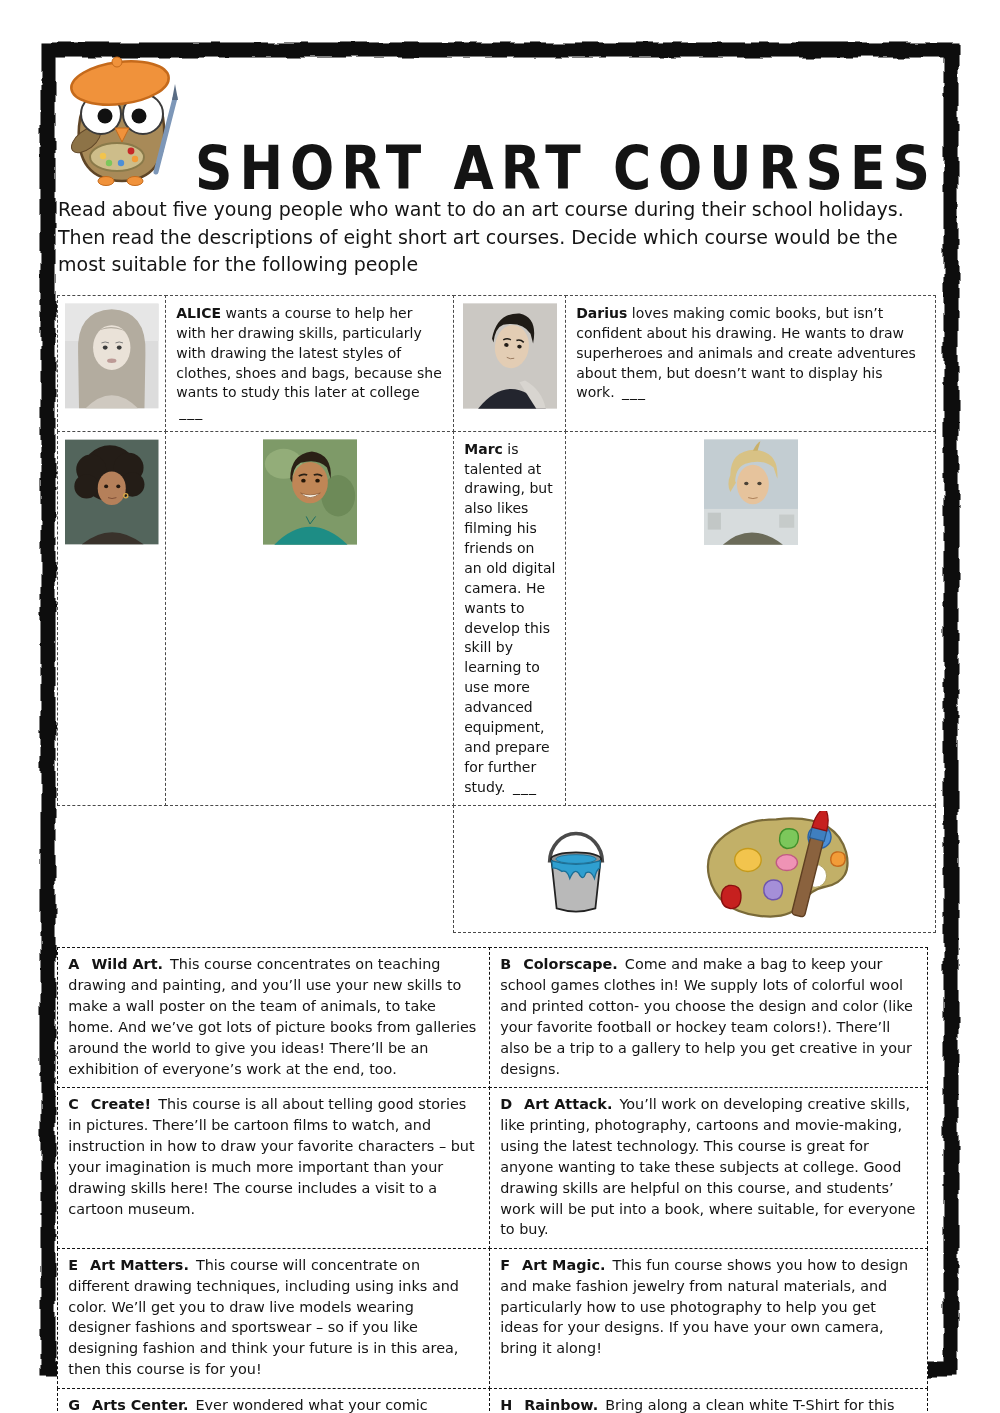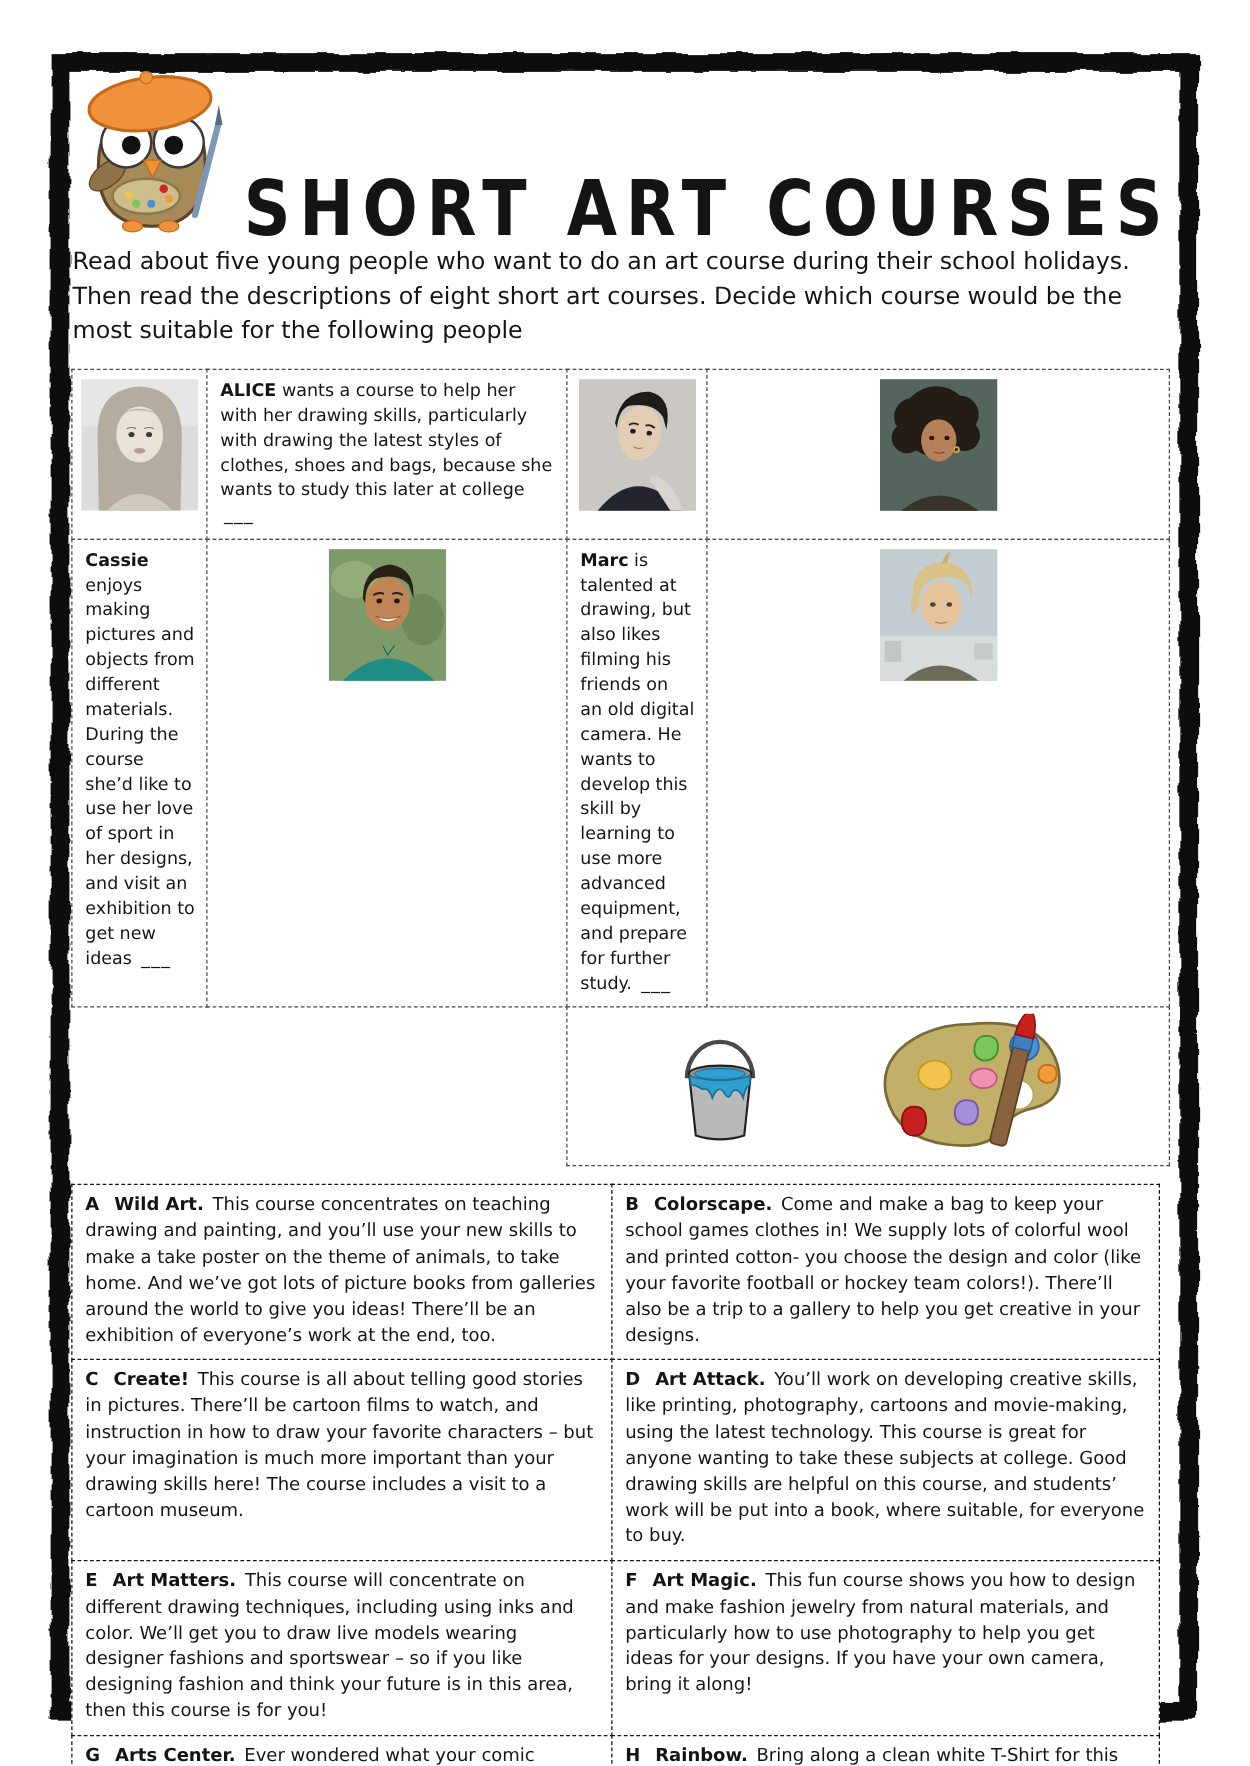--- a/index.html
+++ b/index.html
@@ -132,40 +132,40 @@
             <ellipse cx="52" cy="46" rx="18" ry="23" fill="#e3cdb4"></ellipse>
             <path d="M30,40 Q32,12 56,10 Q76,12 74,40 L70,30 Q60,18 40,24 Q32,28 32,44 Z" fill="#1f1b16"></path>
             <ellipse cx="46" cy="45" rx="2.4" ry="2" fill="#221d18"></ellipse>
             <ellipse cx="60" cy="45" rx="2.4" ry="2" fill="#221d18"></ellipse>
             <path d="M42,40 Q46,37 50,39" stroke="#1f1b16" stroke-width="1.6" fill="none"></path>
             <path d="M56,39 Q60,37 64,40" stroke="#1f1b16" stroke-width="1.6" fill="none"></path>
             <path d="M48,58 Q52,60 56,58" stroke="#9a7a60" fill="none"></path>
           </g>
         </svg>
       </div>
+      <div class="pcell text-cell">
+        <span class="pname">Darius</span><span> loves making comic books, but isn’t confident about his drawing.  He wants to draw superheroes and animals and create adventures about them, but doesn’t want to display his work.</span>
+        <span class="blank">___</span>
+      </div>
 
       <div class="pcell photo-cell">
         <svg viewBox="0 0 100 112">
           <rect width="100" height="112" fill="#53655c"></rect>
           <path d="M18,112 Q50,86 84,112 Z" fill="#39322b"></path>
           <circle cx="48" cy="36" r="30" fill="#241d17"></circle>
           <circle cx="28" cy="32" r="16" fill="#241d17"></circle>
           <circle cx="68" cy="30" r="16" fill="#241d17"></circle>
           <circle cx="23" cy="50" r="13" fill="#241d17"></circle>
           <circle cx="72" cy="48" r="13" fill="#241d17"></circle>
           <ellipse cx="50" cy="52" rx="15" ry="18" fill="#b5805a"></ellipse>
           <ellipse cx="44" cy="50" rx="2.2" ry="1.9" fill="#24180f"></ellipse>
           <ellipse cx="57" cy="50" rx="2.2" ry="1.9" fill="#24180f"></ellipse>
           <path d="M46,62 Q50,64 55,62" stroke="#7c4c34" fill="none"></path>
           <circle cx="65" cy="60" r="2.2" fill="none" stroke="#d8a948" stroke-width="1.4"></circle>
         </svg>
-      </div>
-      <div class="pcell text-cell">
-        <span class="pname">Cassie</span><span> enjoys making pictures and objects from different materials.  During the course she’d like to use her love of sport in her designs, and visit an exhibition to get new ideas</span>
-        <span class="blank">___</span>
       </div>
 
       <div class="pcell photo-cell">
         <svg viewBox="0 0 100 112">
           <rect width="100" height="112" fill="#7e9a68"></rect>
           <ellipse cx="22" cy="26" rx="20" ry="16" fill="#93ad79"></ellipse>
           <ellipse cx="80" cy="60" rx="18" ry="22" fill="#6d8a58"></ellipse>
           <path d="M12,112 Q50,74 90,112 Z" fill="#1d8d85"></path>
           <path d="M46,82 L50,90 L56,82" stroke="#136b64" fill="none"></path>
           <ellipse cx="50" cy="46" rx="19" ry="22" fill="#c08656"></ellipse>
@@ -225,21 +225,21 @@
               <rect x="112" y="18" width="17" height="13" fill="#3f7fbf" stroke="#2a5a8a" stroke-width="1.4"></rect>
               <path d="M112,19 Q112,2 120.5,-6 Q129,2 129,19 Z" fill="#c6201f" stroke="#8a0f0f" stroke-width="1.4"></path>
             </g>
           </svg>
         </span>
       </div>
     </div>
 
     <div class="courses-grid">
       <div class="ccell r1">
-        <span class="cletter">A</span><span class="cname">Wild Art.</span><span>This course concentrates on teaching drawing and painting, and you’ll use your new skills to make a take poster on the theme of animals, to take home.  And we’ve got lots of picture books from galleries around the world to give you ideas!  There’ll be an exhibition of everyone’s work at the end, too.</span>
+        <span class="cletter">A</span><span class="cname">Wild Art.</span><span>This course concentrates on teaching drawing and painting, and you’ll use your new skills to make a wall poster on the team of animals, to take home.  And we’ve got lots of picture books from galleries around the world to give you ideas!  There’ll be an exhibition of everyone’s work at the end, too.</span>
       </div>
       <div class="ccell r1">
         <span class="cletter">B</span><span class="cname">Colorscape.</span><span>Come and make a bag to keep your school games clothes in!  We supply lots of colorful wool and printed cotton- you choose the design and color (like your favorite football or hockey team colors!).  There’ll also be a trip to a gallery to help you get creative in your designs.</span>
       </div>
       <div class="ccell r2">
         <span class="cletter">C</span><span class="cname">Create!</span><span>This course is all about telling good stories in pictures.  There’ll be cartoon films to watch, and instruction in how to draw your favorite characters – but your imagination is much more important than your drawing skills here!  The course includes a visit to a cartoon museum.</span>
       </div>
       <div class="ccell r2">
         <span class="cletter">D</span><span class="cname">Art Attack.</span><span>You’ll work on developing creative skills, like printing, photography, cartoons and movie-making, using the latest technology.  This course is great for anyone wanting to take these subjects at college.  Good drawing skills are helpful on this course, and students’ work will be put into a book, where suitable, for everyone to buy.</span>
       </div>

